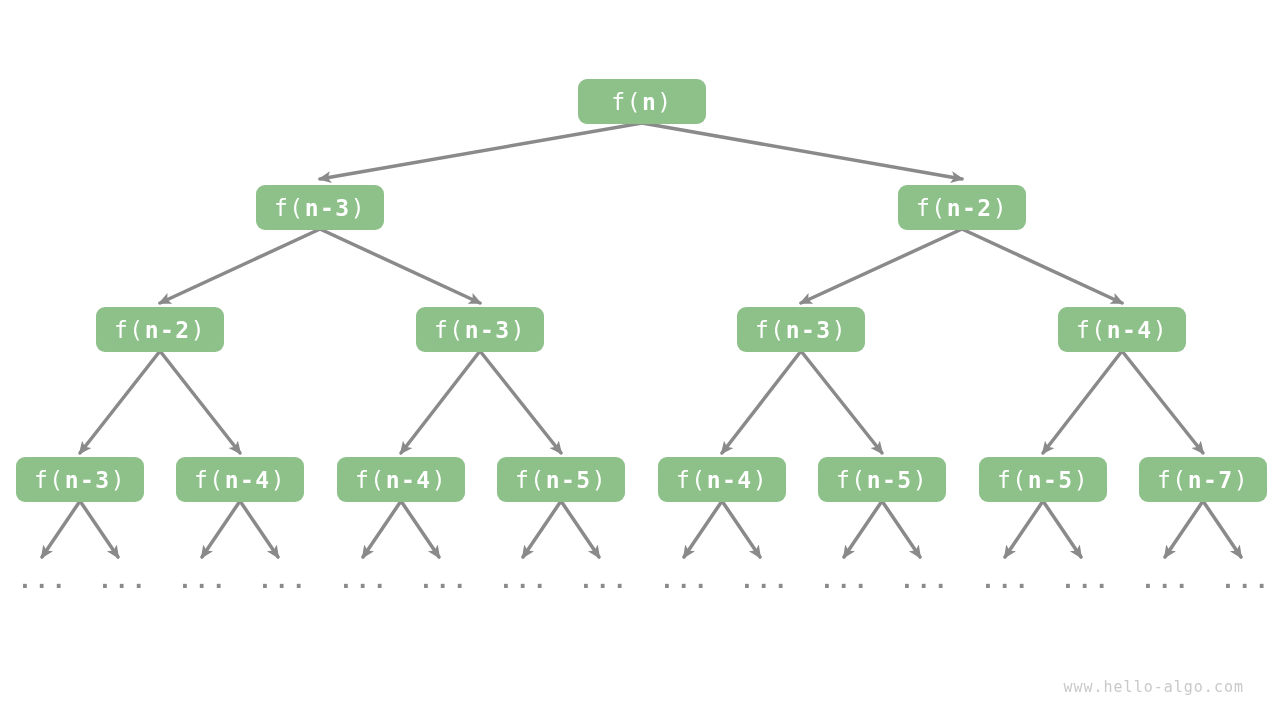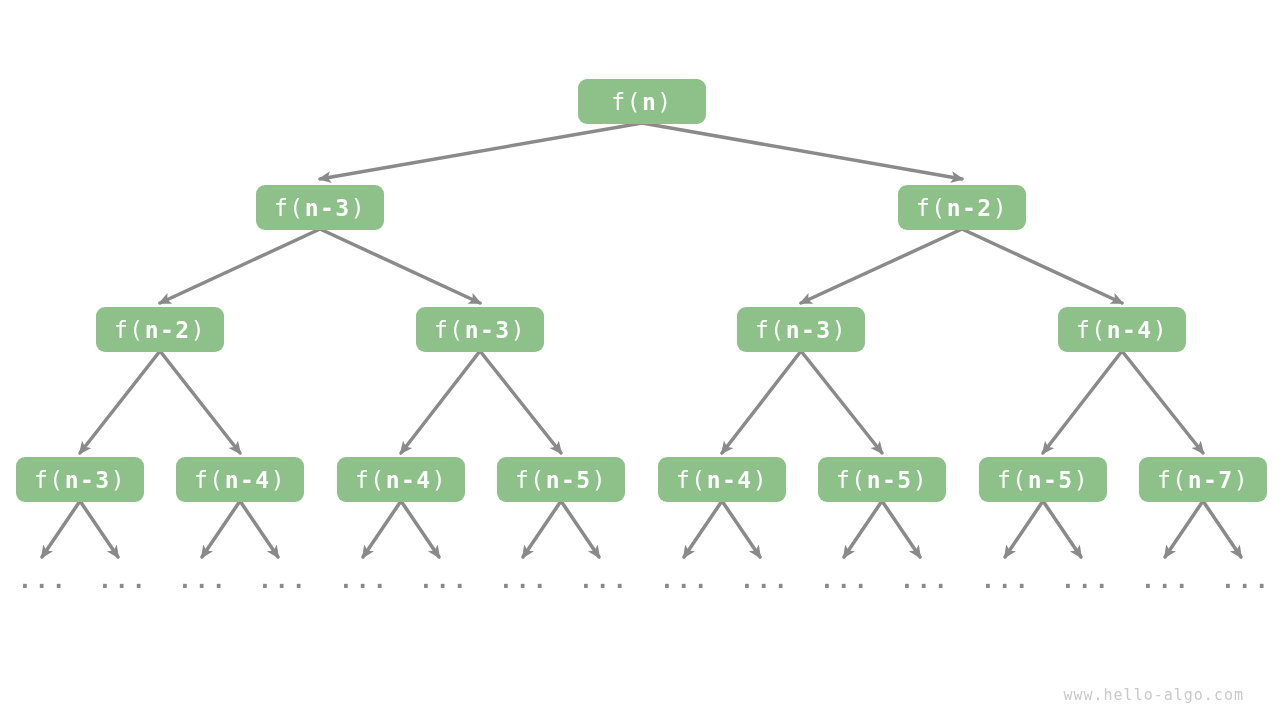--- a/index.html
+++ b/index.html
@@ -13,21 +13,21 @@
     position:absolute;width:128px;height:45px;background:#8dc189;border-radius:9px;
     color:#ffffff;display:flex;align-items:center;justify-content:center;
     font-size:23px;letter-spacing:1.5px;white-space:nowrap;
   }
   .node .arg{font-weight:bold;}
   .dots{
     position:absolute;width:44px;height:28px;line-height:28px;top:566px;text-align:center;
     color:#8a8a8a;font-size:23px;font-weight:bold;letter-spacing:3px;
   }
   .watermark{
-    position:absolute;right:36px;bottom:16px;color:#c9c9c9;
+    position:absolute;right:36px;bottom:24px;color:#c9c9c9;
     font-size:15px;letter-spacing:1px;
   }
 </style>
 </head>
 <body>
 
 <div class="canvas">
 
   <svg class="edges" viewBox="0 0 1280 720">
     <defs>

